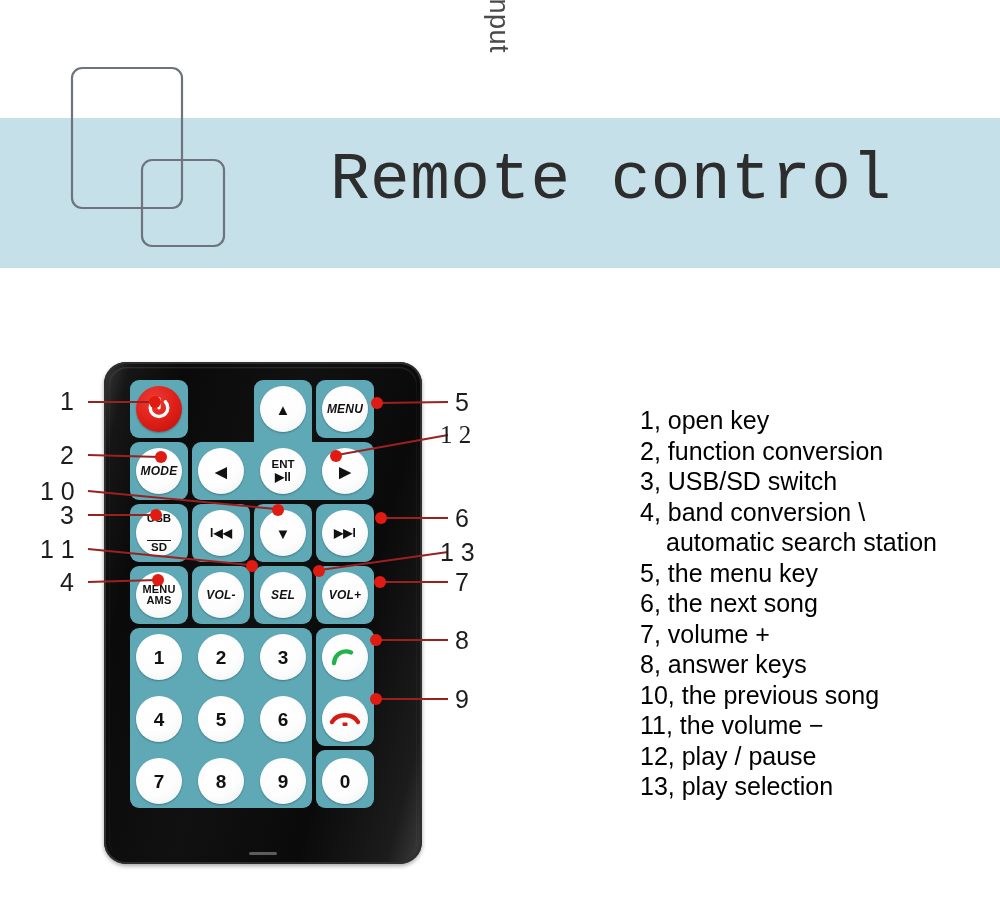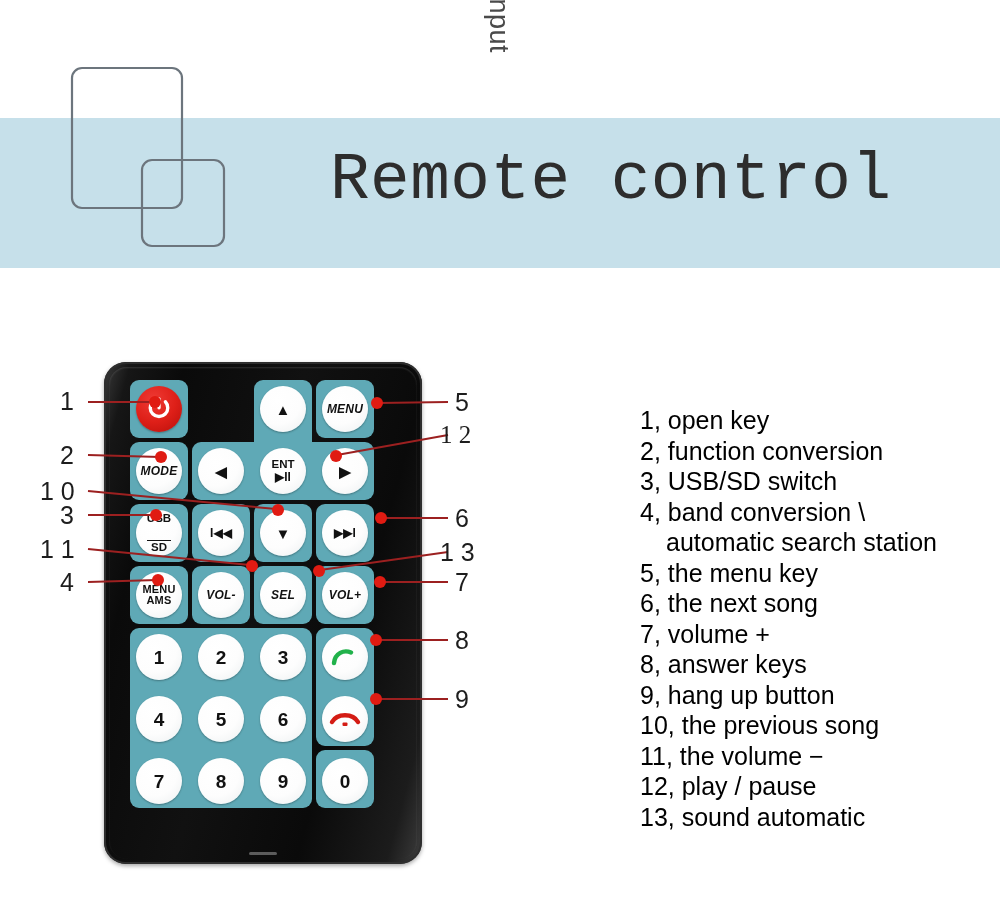--- a/index.html
+++ b/index.html
@@ -180,25 +180,24 @@
 <div id="legend">
   <div class="legend-line">1, open key</div>
   <div class="legend-line">2, function conversion</div>
   <div class="legend-line">3, USB/SD switch</div>
   <div class="legend-line">4, band conversion \</div>
   <div class="legend-line indent">automatic search station</div>
   <div class="legend-line">5, the menu key</div>
   <div class="legend-line">6, the next song</div>
   <div class="legend-line">7, volume +</div>
   <div class="legend-line">8, answer keys</div>
-  <div class="legend-line">9, hang up button</div>
   <div class="legend-line">10, the previous song</div>
   <div class="legend-line">11, the volume −</div>
   <div class="legend-line">12, play / pause</div>
-  <div class="legend-line">13, sound automatic</div>
+  <div class="legend-line">13, play selection</div>
 </div>
 
 <div id="remote">
 
   <div class="pad" style="left:26px;  top:18px;  width:58px;  height:58px;"></div>
   <div class="pad" style="left:26px;  top:80px;  width:58px;  height:58px;"></div>
   <div class="pad" style="left:26px;  top:142px; width:58px;  height:58px;"></div>
   <div class="pad" style="left:26px;  top:204px; width:58px;  height:58px;"></div>
 
   <div class="pad" style="left:88px;  top:142px; width:58px;  height:58px;"></div>

